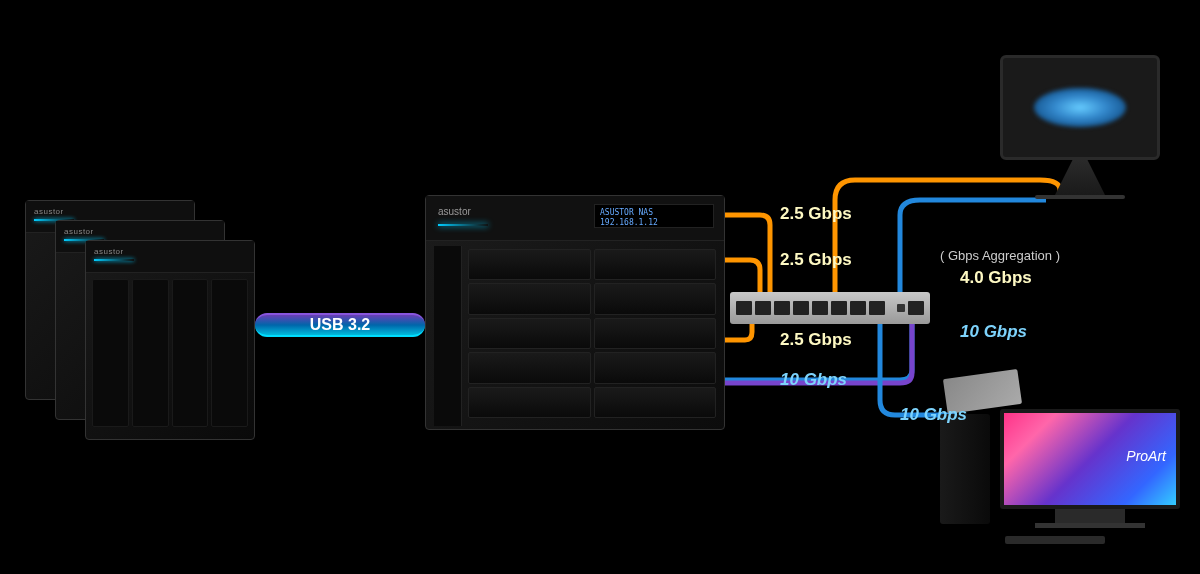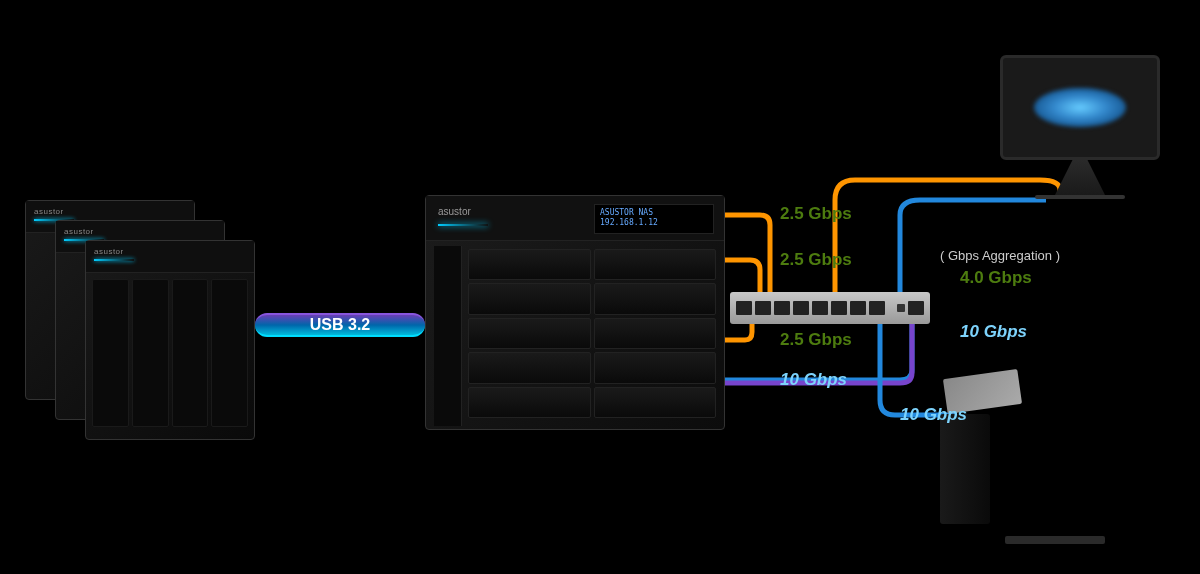--- a/index.html
+++ b/index.html
@@ -127,21 +127,21 @@
       width: 50px;
       height: 2px;
       background: linear-gradient(90deg, #00ccff, transparent);
       box-shadow: 0 0 6px #00ccff;
     }
     .lcd-display {
       position: absolute;
       right: 10px;
       top: 8px;
       width: 120px;
-      height: 30px;
+      height: 24px;
       background: #000;
       border: 1px solid #222;
       color: #66aaff;
       font-size: 8px;
       padding: 3px 5px;
       font-family: monospace;
       line-height: 10px;
     }
     .main-drive-grid {
       display: grid;
@@ -205,21 +205,21 @@
       stroke-width: 5;
     }
     
     
     .speed-label {
       position: absolute;
       font-weight: bold;
       font-size: 17px;
       z-index: 20;
     }
-    .orange { color: #4d7c0f; }
+    .orange { color: #fef9c3; }
     .blue { color: #7dd3fc; font-style: italic; }
     .agg-label {
       position: absolute;
       color: #cccccc;
       font-size: 13px;
     }
     
     
     .imac {
       position: absolute;
@@ -435,14 +435,21 @@
   <div class="imac-screen">
     <div class="imac-wallpaper"></div>
   </div>
   <div class="imac-stand"></div>
   <div class="imac-base"></div>
 </div>
 
 <div class="proart" style="width:250px;height:160px">
   <div class="nic-card"></div>
   <div class="proart-tower"></div>
+  <div class="proart-monitor">
+    <div class="proart-screen">
+      <span class="proart-logo">ProArt</span>
+    </div>
+    <div class="proart-stand"></div>
+    <div class="proart-base"></div>
+  </div>
   <div class="proart-keyboard"></div>
 </div>
 
 </body></html>

